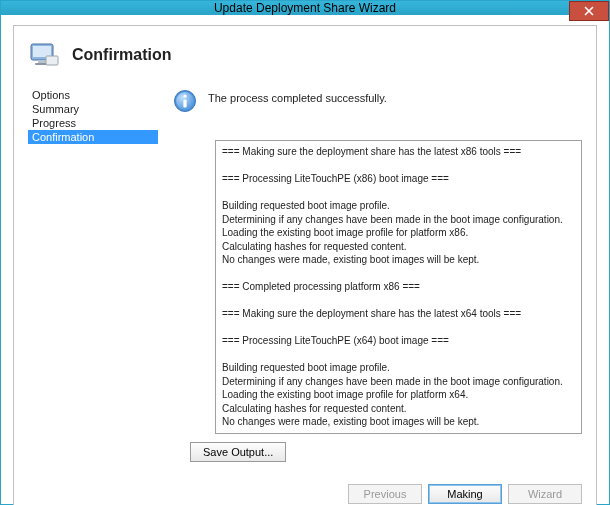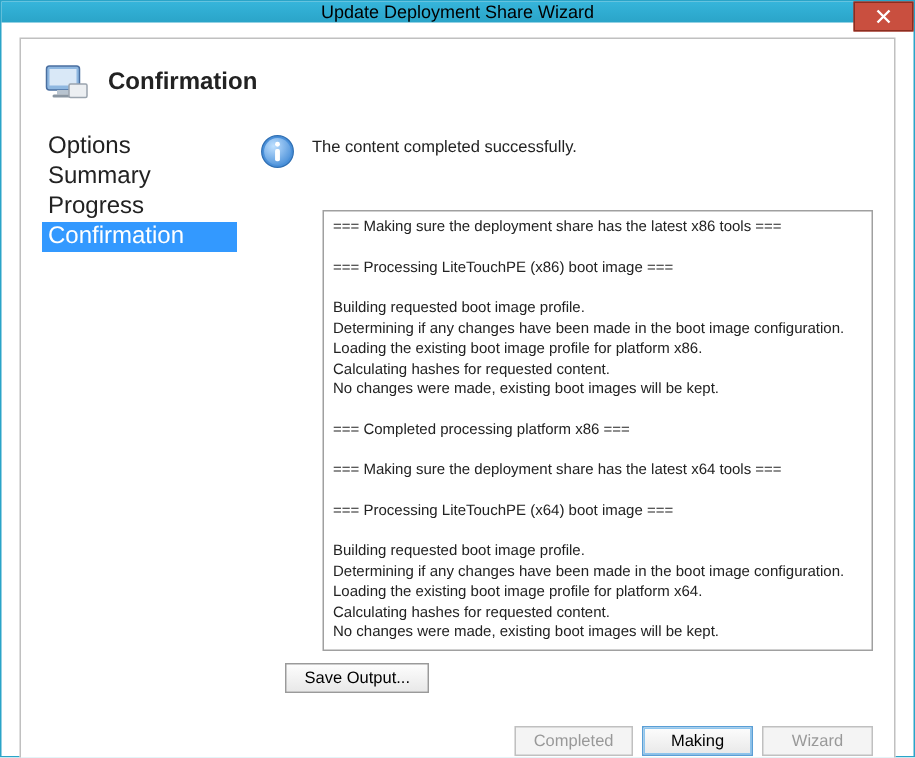--- a/index.html
+++ b/index.html
@@ -83,21 +83,21 @@
       padding: 10px 14px 10px 14px;
       gap: 14px;
       min-height: 0;
     }
     .nav {
       width: 130px;
       flex-shrink: 0;
     }
     .nav-item {
       padding: 1px 4px;
-      font-size: 16px;
+      font-size: 11px;
       color: #222;
       cursor: pointer;
     }
     .nav-item.selected {
       background: #3399ff;
       color: #fff;
     }
     .main {
       flex: 1;
       display: flex;
@@ -213,21 +213,21 @@
               <circle cx="16" cy="16" r="11" fill="url(#g1)"></circle>
               <defs>
                 <radialGradient id="g1" cx="0.35" cy="0.3" r="0.8">
                   <stop offset="0" stop-color="#bfe0ff"></stop>
                   <stop offset="1" stop-color="#4a90d9"></stop>
                 </radialGradient>
               </defs>
               <circle cx="16" cy="10" r="2" fill="#fff"></circle>
               <rect x="14" y="14" width="4" height="10" rx="1.5" fill="#fff"></rect>
             </svg>
-            <div class="status-text">The content completed successfully.</div>
+            <div class="status-text">The process completed successfully.</div>
           </div>
 
           <div class="log-box">=== Making sure the deployment share has the latest x86 tools ===
 
 === Processing LiteTouchPE (x86) boot image ===
 
 Building requested boot image profile.
 Determining if any changes have been made in the boot image configuration.
 Loading the existing boot image profile for platform x86.
 Calculating hashes for requested content.
@@ -245,20 +245,20 @@
 Calculating hashes for requested content.
 No changes were made, existing boot images will be kept.</div>
 
           <div class="action-row">
             <button class="btn">Save Output...</button>
           </div>
         </div>
       </div>
 
       <div class="footer">
-        <button class="btn" disabled="">Completed</button>
+        <button class="btn" disabled="">Previous</button>
         <button class="btn default-btn">Making</button>
         <button class="btn" disabled="">Wizard</button>
       </div>
 
     </div>
   </div>
 </div>
 
 </body></html>

